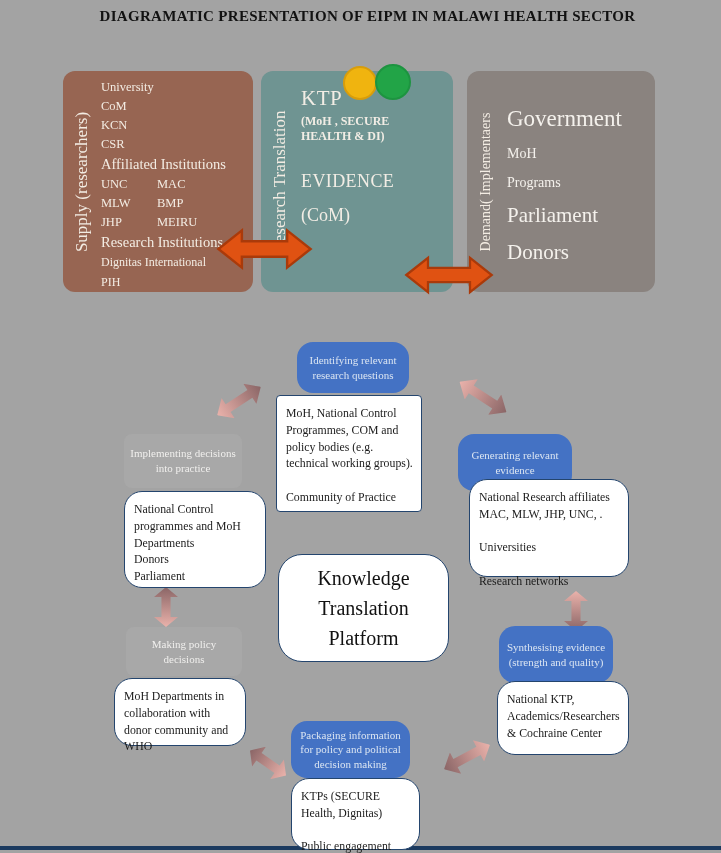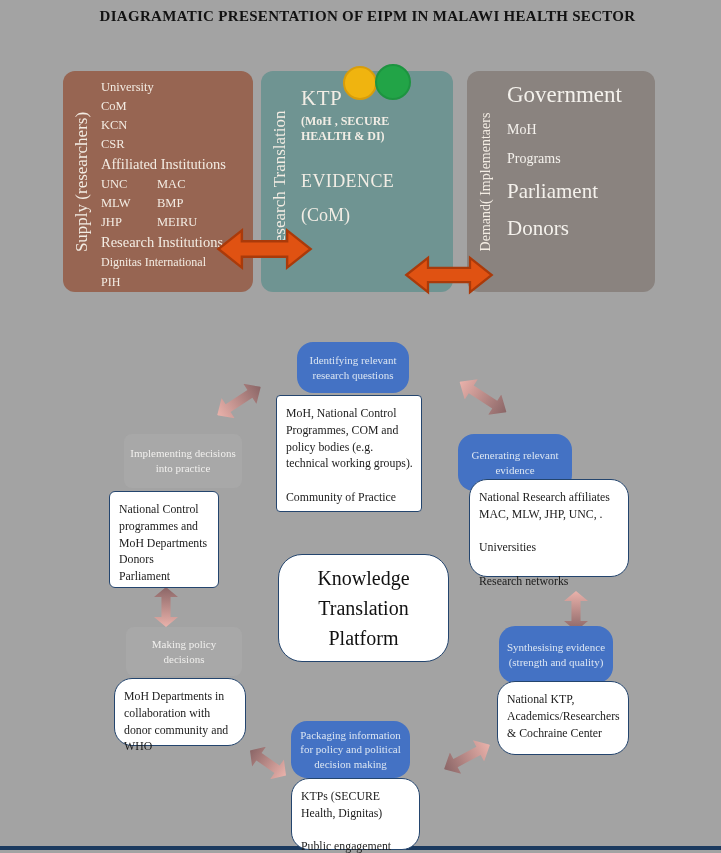--- a/index.html
+++ b/index.html
@@ -31,21 +31,21 @@
   .s-sub  { font-size:12px; line-height:19.5px; }
   .tr-content { position:absolute; left:40px; top:14px; right:6px; color:#f2ede5; }
   .ktp-title { font-size:21px; line-height:26px; letter-spacing:.5px; }
   .ktp-sub { width:112px; font-size:12px; line-height:15px; margin-top:3px; font-weight:bold; }
   .ktp-evidence { font-size:18px; margin-top:27px; letter-spacing:.4px; }
   .ktp-evidence-sub { font-size:18px; margin-top:13px; }
   .dot { position:absolute; border-radius:50%; }
   .dot-yellow { left:82px;  top:-5px; width:30px; height:30px; background:#f0b40f; border:2px solid #d89d0b; }
   .dot-green  { left:114px; top:-7px; width:32px; height:32px; background:#22a447; border:2px solid #1d9440; }
   .demand-content { position:absolute; left:40px; top:9px; right:4px; color:#f4f1ec; }
-  .d-xl { font-size:23px; line-height:30px; }
+  .d-xl { font-size:23px; line-height:30px;margin-top:24px; }
   .d-lg { font-size:21px; line-height:28px; margin-top:9px; }
   .d-sm { font-size:14px; line-height:19px; margin-top:10px; }
   
   .oarrow { position:absolute; z-index:5; }
   
   .bnode,.gnode {
     position:absolute; border-radius:8px; display:flex; align-items:center; justify-content:center;
     text-align:center; padding:4px 6px; box-sizing:border-box; font-size:11px; line-height:1.32; z-index:2;
   }
   .bnode { background:#4472c4; color:#dbe5f2;border-radius:16px; }
@@ -141,21 +141,21 @@
   <div class="wbox" style="left:469px;top:479px;width:160px;height:98px;">National Research affiliates MAC, MLW, JHP, UNC, .
 
 Universities
 
 Research networks</div>
   <div class="wbox" style="left:497px;top:681px;width:132px;height:74px;">National KTP, Academics/Researchers &amp; Cochraine Center</div>
   <div class="wbox" style="left:291px;top:778px;width:129px;height:72px;">KTPs (SECURE Health, Dignitas)
 
 Public engagement</div>
   <div class="wbox" style="left:114px;top:678px;width:132px;height:68px;">MoH Departments in collaboration with donor community and WHO</div>
-  <div class="wbox" style="left:109px;top:491px;width:110px;height:97px;border-radius:6px;">National Control programmes and MoH Departments
+  <div class="wbox" style="left:124px;top:491px;width:142px;height:97px;">National Control programmes and MoH Departments
 Donors
 Parliament</div>
 
   <div class="center-box">Knowledge Translation Platform</div>
 
   <div class="parrow grad-ld" style="left:213px;top:389px;width:52px;height:24px;transform:rotate(-33deg);"></div>
   <div class="parrow grad-ld" style="left:455px;top:385px;width:56px;height:24px;transform:rotate(33deg);"></div>
   <div class="parrow grad-ld" style="left:556px;top:599px;width:40px;height:24px;transform:rotate(90deg);"></div>
   <div class="parrow grad-dl" style="left:441px;top:745px;width:52px;height:24px;transform:rotate(-28deg);"></div>
   <div class="parrow grad-dl" style="left:246px;top:751px;width:44px;height:24px;transform:rotate(35deg);"></div>

